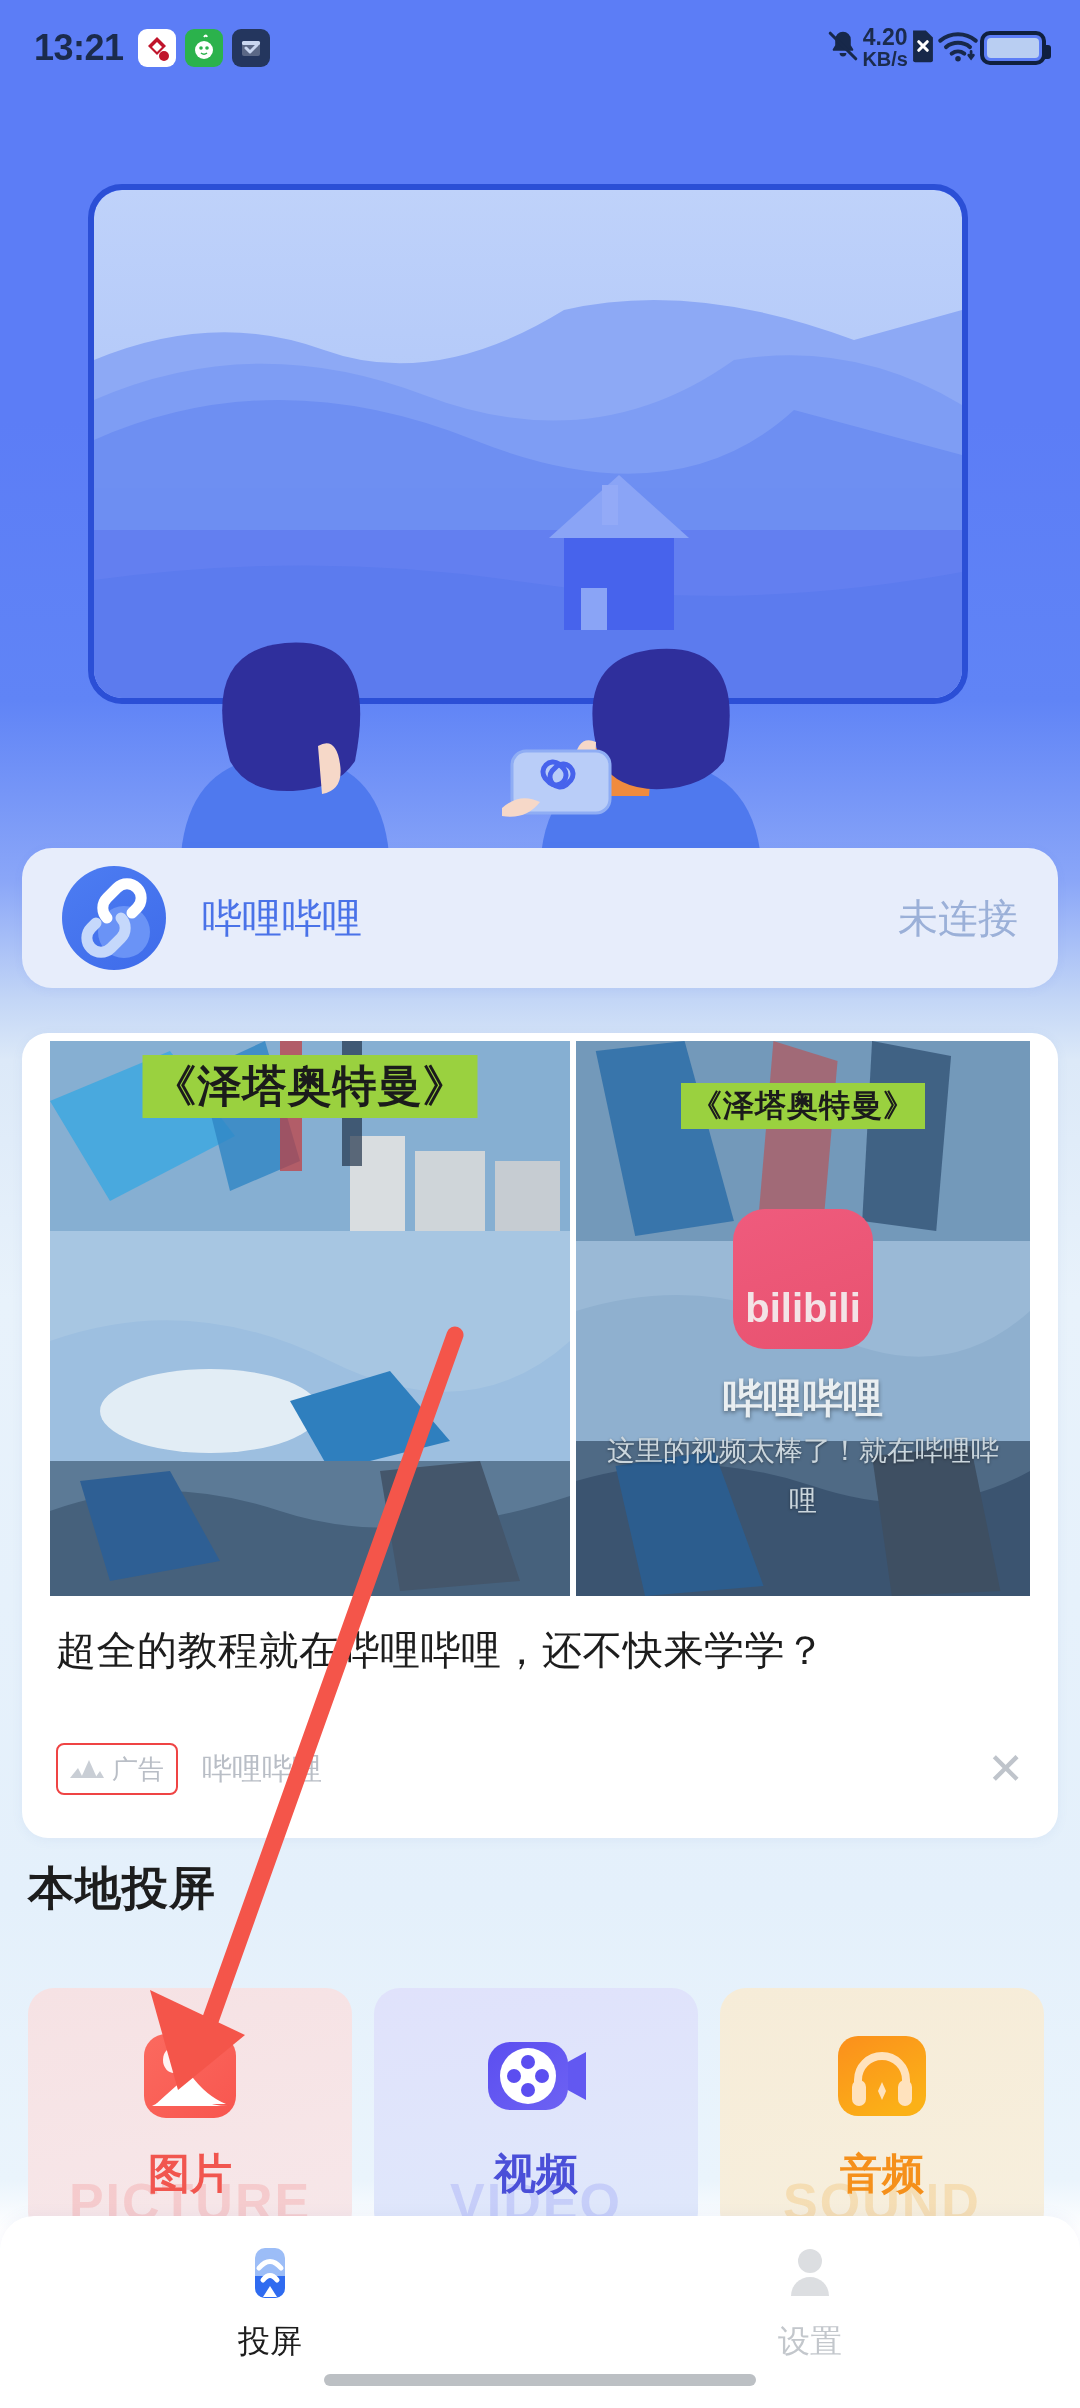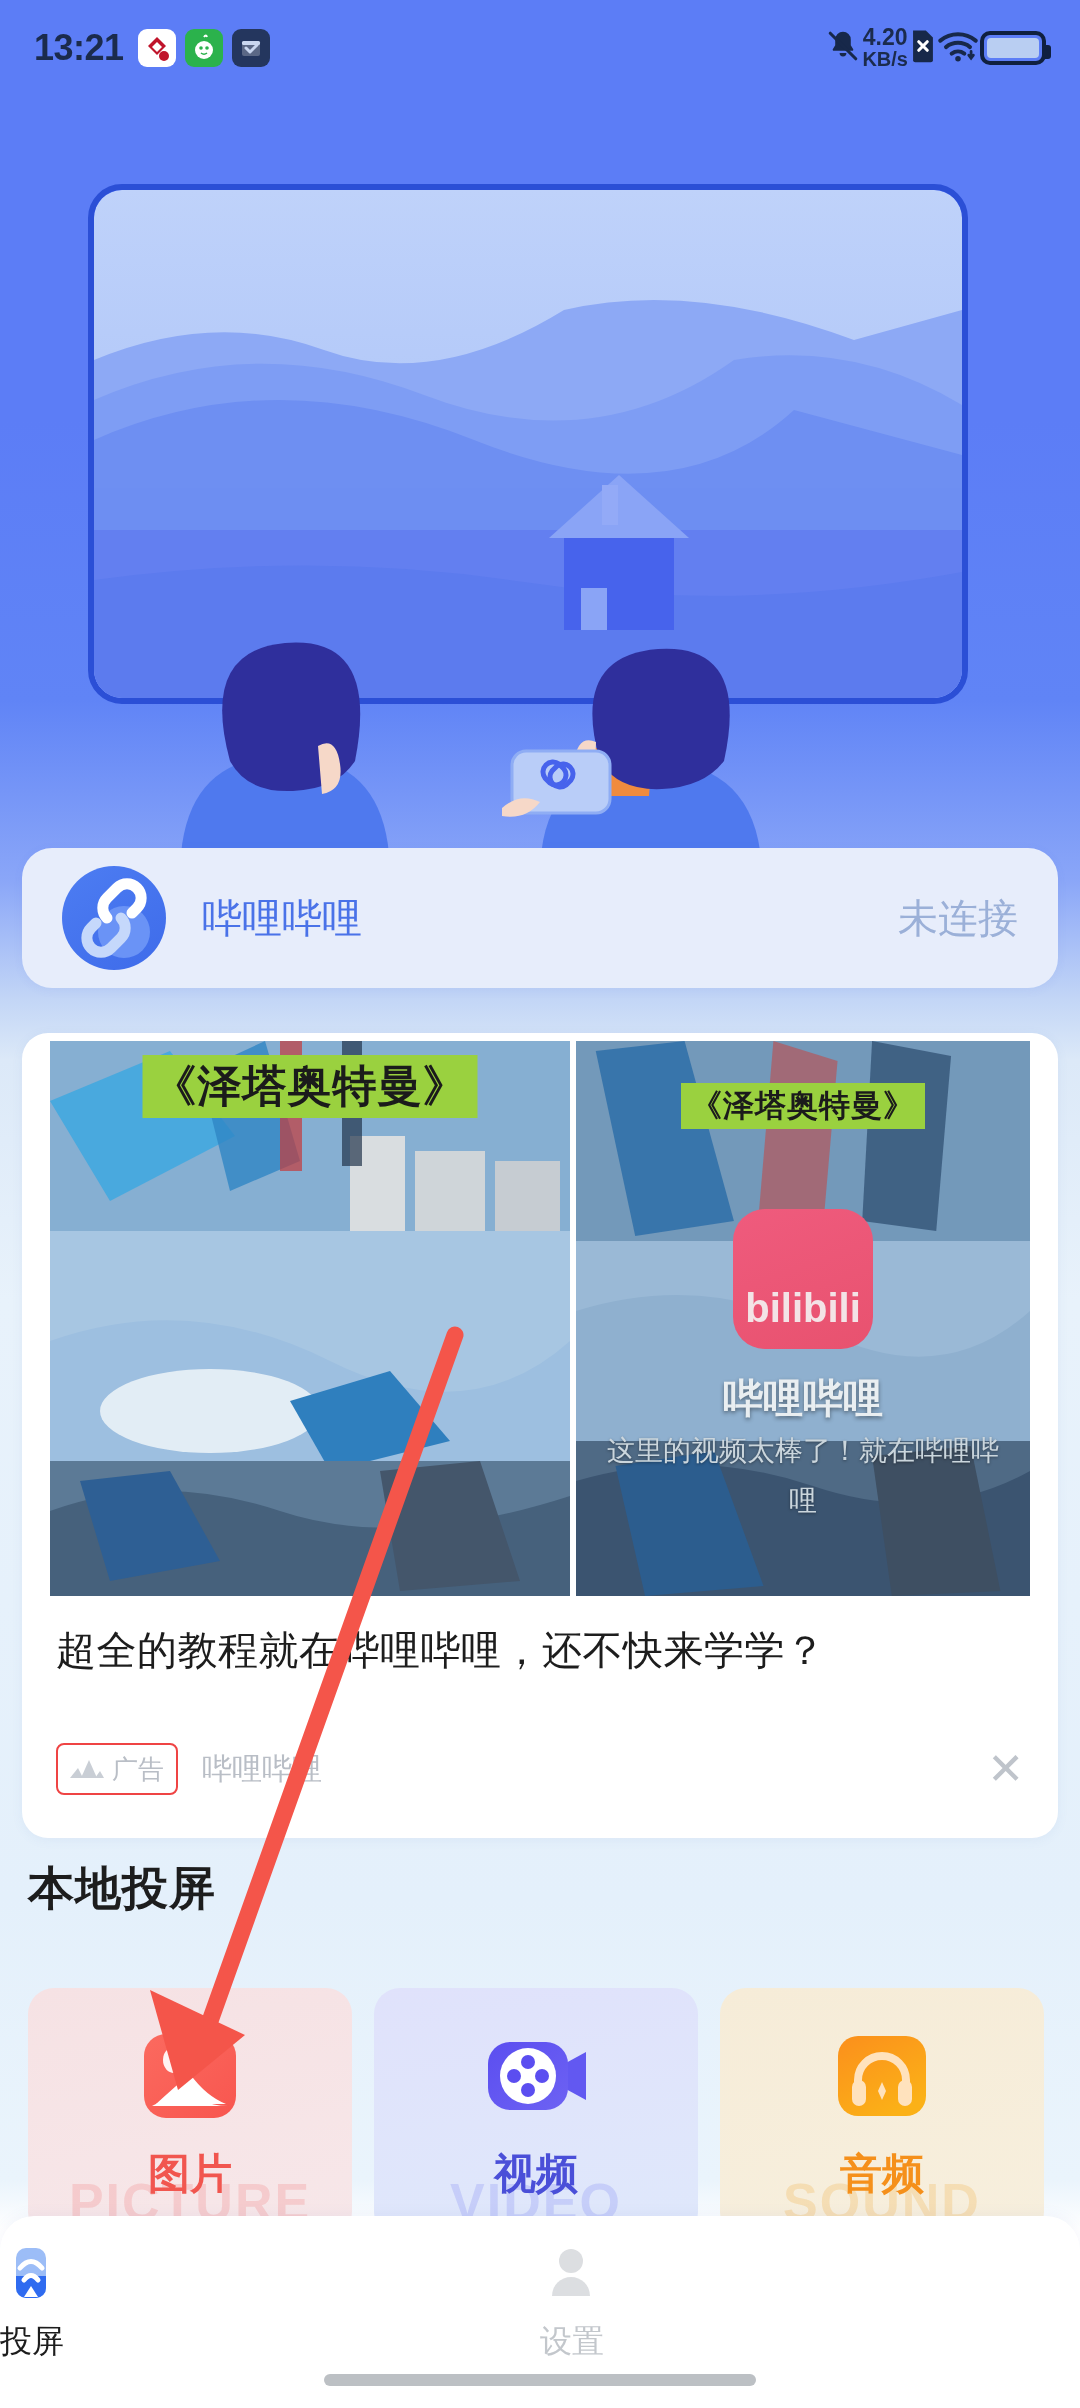--- a/index.html
+++ b/index.html
@@ -168,21 +168,21 @@
   .mcard.picture .mcard-label { color:#f1564f; }
   .mcard.audio   .mcard-label { color:#f5901b; }
 
   
   .bottomnav {
     position:absolute; left:0; right:0; bottom:0; height:192px;
     background:#ffffff; border-radius:34px 34px 0 0;
     display:flex; align-items:flex-start; padding-top:26px;
     box-shadow:0 -2px 14px rgba(80,110,190,.06);
   }
-  .navitem { flex:1; display:flex; flex-direction:column; gap:12px; }
+  .navitem { flex:1; display:flex; flex-direction:column; align-items:center; gap:12px; }
   .nav-label { font-size:32px; }
   .nav-label.active { color:#1d1d1d; }
   .nav-label.inactive { color:#c3c7cc; }
   .home-indicator {
     position:absolute; bottom:22px; left:50%; transform:translateX(-50%);
     width:432px; height:12px; border-radius:6px; background:#bcc0c4;
   }
 
   
   .annotation { position:absolute; inset:0; pointer-events:none; }

